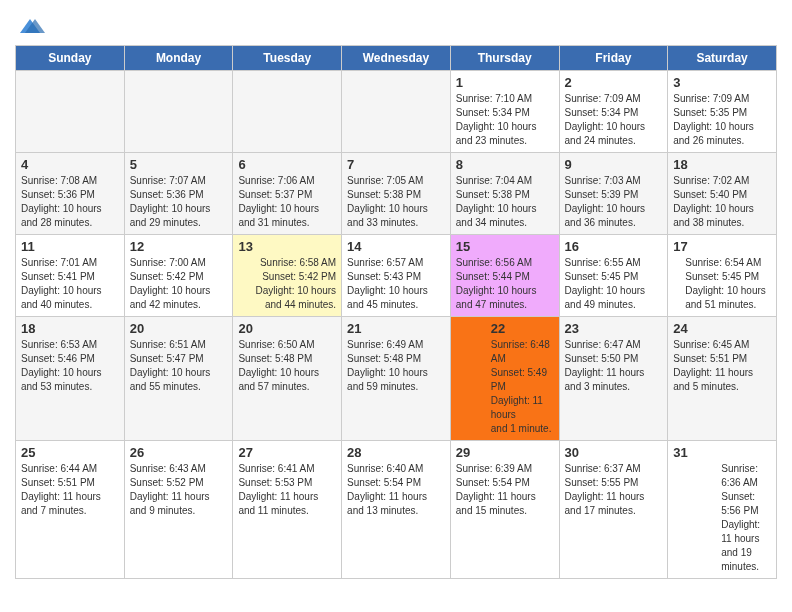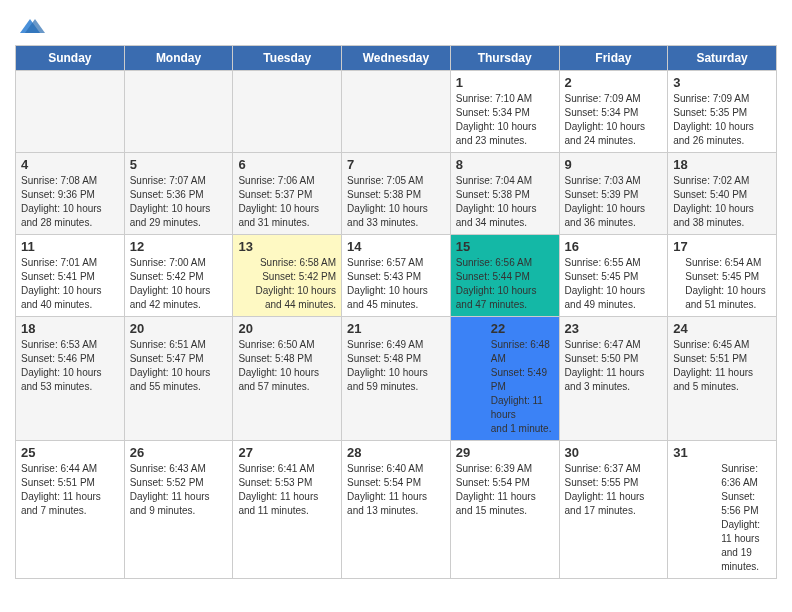--- a/index.html
+++ b/index.html
@@ -135,21 +135,21 @@
           <div class="day-info" style="white-space: pre-line;">Sunrise: 7:09 AM
 Sunset: 5:35 PM
 Daylight: 10 hours
 and 26 minutes.</div>
         </td>
       </tr>
       <tr style="background: rgb(245, 245, 245);">
         <td style="background: rgb(245, 245, 245);">
           <span class="day-number">4</span>
           <div class="day-info" style="white-space: pre-line;">Sunrise: 7:08 AM
-Sunset: 9:36 PM
+Sunset: 5:36 PM
 Daylight: 10 hours
 and 28 minutes.</div>
         </td>
         <td style="background: rgb(245, 245, 245);">
           <span class="day-number">5</span>
           <div class="day-info" style="white-space: pre-line;">Sunrise: 7:07 AM
 Sunset: 5:36 PM
 Daylight: 10 hours
 and 29 minutes.</div>
         </td>
@@ -211,21 +211,21 @@
 Daylight: 10 hours
 and 44 minutes.</div>
         </td>
         <td style="background: rgb(255, 255, 255);">
           <span class="day-number">14</span>
           <div class="day-info" style="white-space: pre-line;">Sunrise: 6:57 AM
 Sunset: 5:43 PM
 Daylight: 10 hours
 and 45 minutes.</div>
         </td>
-        <td style="background: #14b8a6;">
+        <td style="background: #f0abfc;">
           <span class="day-number">15</span>
           <div class="day-info" style="white-space: pre-line;">Sunrise: 6:56 AM
 Sunset: 5:44 PM
 Daylight: 10 hours
 and 47 minutes.</div>
         </td>
         <td style="background: rgb(255, 255, 255);">
           <span class="day-number">16</span>
           <div class="day-info" style="white-space: pre-line;">Sunrise: 6:55 AM
 Sunset: 5:45 PM
@@ -262,21 +262,21 @@
 Daylight: 10 hours
 and 57 minutes.</div>
         </td>
         <td style="background: rgb(245, 245, 245);">
           <span class="day-number">21</span>
           <div class="day-info" style="white-space: pre-line;">Sunrise: 6:49 AM
 Sunset: 5:48 PM
 Daylight: 10 hours
 and 59 minutes.</div>
         </td>
-        <td style="background: #3b82f6; padding-left: 40px;">
+        <td style="background: #f97316; padding-left: 40px;">
           <span class="day-number">22</span>
           <div class="day-info" style="white-space: pre-line;">Sunrise: 6:48 AM
 Sunset: 5:49 PM
 Daylight: 11 hours
 and 1 minute.</div>
         </td>
         <td style="background: rgb(245, 245, 245);">
           <span class="day-number">23</span>
           <div class="day-info" style="white-space: pre-line;">Sunrise: 6:47 AM
 Sunset: 5:50 PM

